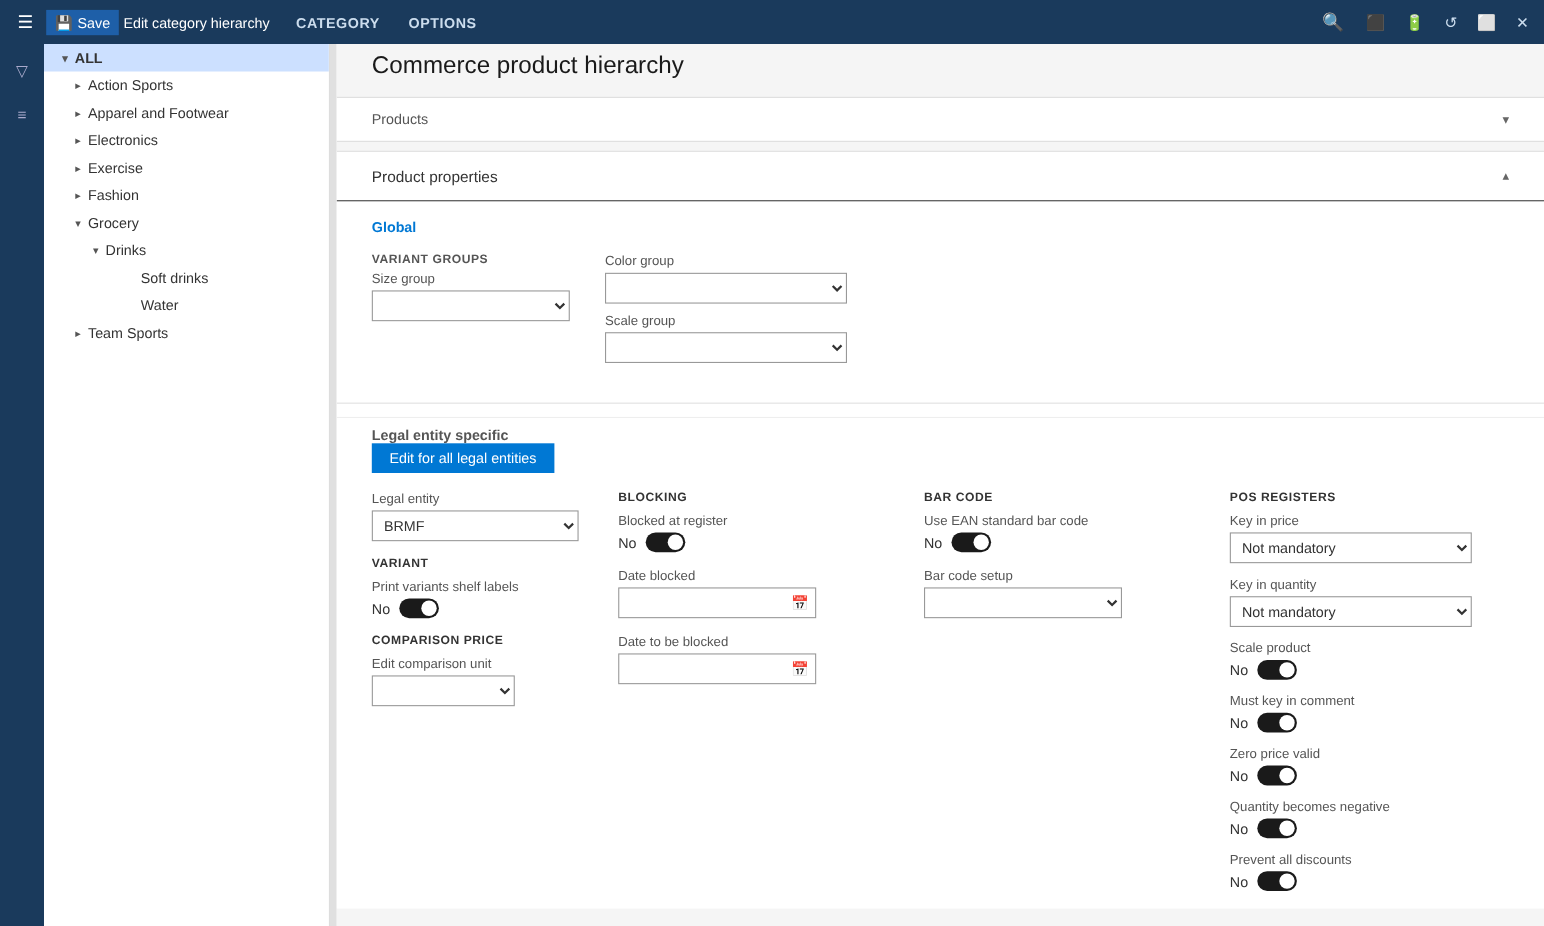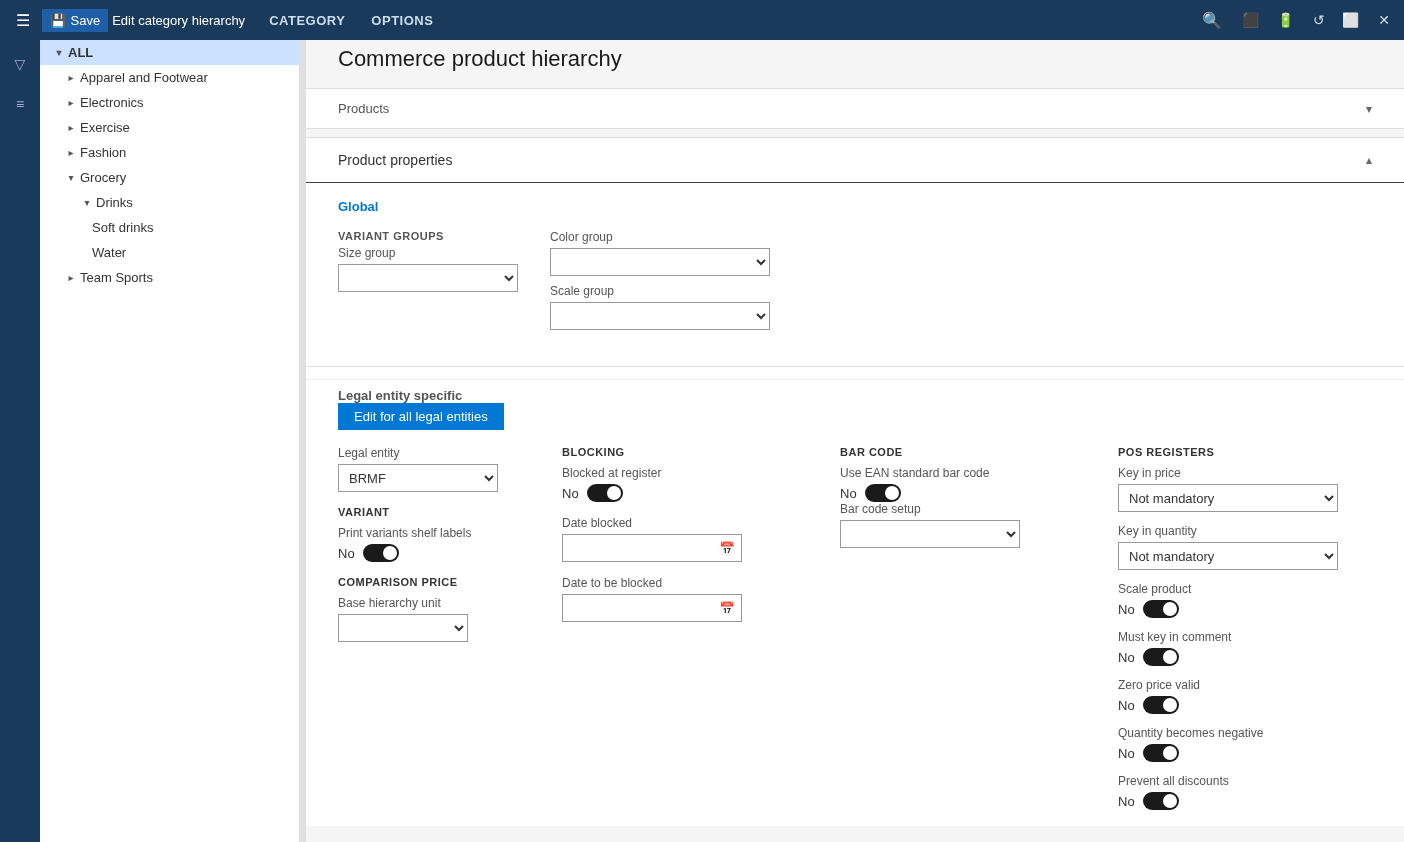--- a/index.html
+++ b/index.html
@@ -121,21 +121,21 @@
       justify-content: center;
       margin-right: 2px;
       font-size: 10px;
       color: #555;
     }
     .tree-arrow.open::before { content: '▾'; }
     .tree-arrow.closed::before { content: '▸'; }
     .tree-arrow.leaf::before { content: ''; }
     .tree-indent-1 { padding-left: 24px; }
     .tree-indent-2 { padding-left: 40px; }
-    .tree-indent-3 { padding-left: 36px; }
+    .tree-indent-3 { padding-left: 72px; }
 
     
     .resizer {
       width: 6px;
       background: #e0e0e0;
       cursor: col-resize;
       flex-shrink: 0;
     }
 
     
@@ -359,20 +359,24 @@
     <div class="sidebar-icon-btn">≡</div>
   </div>
 
   <div class="tree-panel">
 
     <div class="tree-item root selected">
       <span class="tree-arrow open"></span>
       <span>ALL</span>
     </div>
 
+    <div class="tree-item tree-indent-1">
+      <span class="tree-arrow closed"></span>
+      <span>Action Sports</span>
+    </div>
 
     <div class="tree-item tree-indent-1">
       <span class="tree-arrow closed"></span>
       <span>Apparel and Footwear</span>
     </div>
 
     <div class="tree-item tree-indent-1">
       <span class="tree-arrow closed"></span>
       <span>Electronics</span>
     </div>
@@ -462,36 +466,36 @@
 
       <div class="legal-section">
         <div class="legal-label">Legal entity specific</div>
         <button class="edit-btn">Edit for all legal entities</button>
 
         
         <div class="legal-grid">
 
           <div class="legal-col">
             <div class="field-label">Legal entity</div>
-            <select class="field-select" style="width:160px;">
+            <select class="field-select" style="width:188px;">
               <option value="BRMF" selected="">BRMF</option>
             </select>
 
             <div style="margin-top:14px;">
               <div class="section-title-sm">VARIANT</div>
               <div class="field-label">Print variants shelf labels</div>
               <div class="toggle-row">
                 <span class="toggle-label">No</span>
                 <div class="toggle off"></div>
               </div>
             </div>
 
             <div style="margin-top:14px;">
               <div class="section-title-sm">COMPARISON PRICE</div>
-              <div class="field-label">Base hierarchy unit</div>
+              <div class="field-label">Edit comparison unit</div>
               <select class="field-select" style="width:130px;">
                 <option value=""></option>
               </select>
             </div>
           </div>
 
           <div class="legal-col">
             <div class="section-title-sm">BLOCKING</div>
             <div class="field-label">Blocked at register</div>
             <div class="toggle-row">
@@ -517,21 +521,21 @@
           </div>
 
           <div class="legal-col">
             <div class="section-title-sm">BAR CODE</div>
             <div class="field-label">Use EAN standard bar code</div>
             <div class="toggle-row">
               <span class="toggle-label">No</span>
               <div class="toggle off"></div>
             </div>
 
-            <div style="">
+            <div style="margin-top:14px;">
               <div class="field-label">Bar code setup</div>
               <select class="field-select" style="width:180px;">
                 <option value=""></option>
               </select>
             </div>
           </div>
 
           <div class="legal-col">
             <div class="section-title-sm">POS REGISTERS</div>
 

